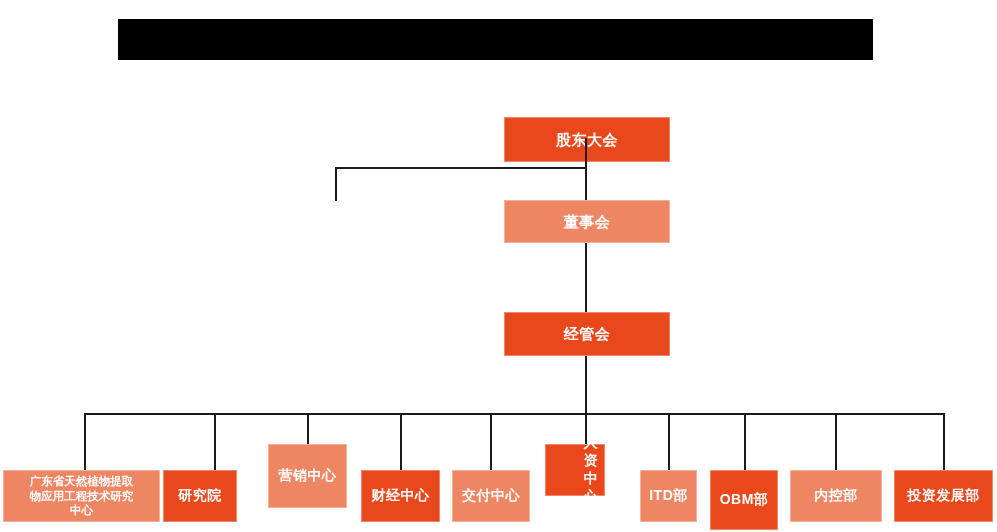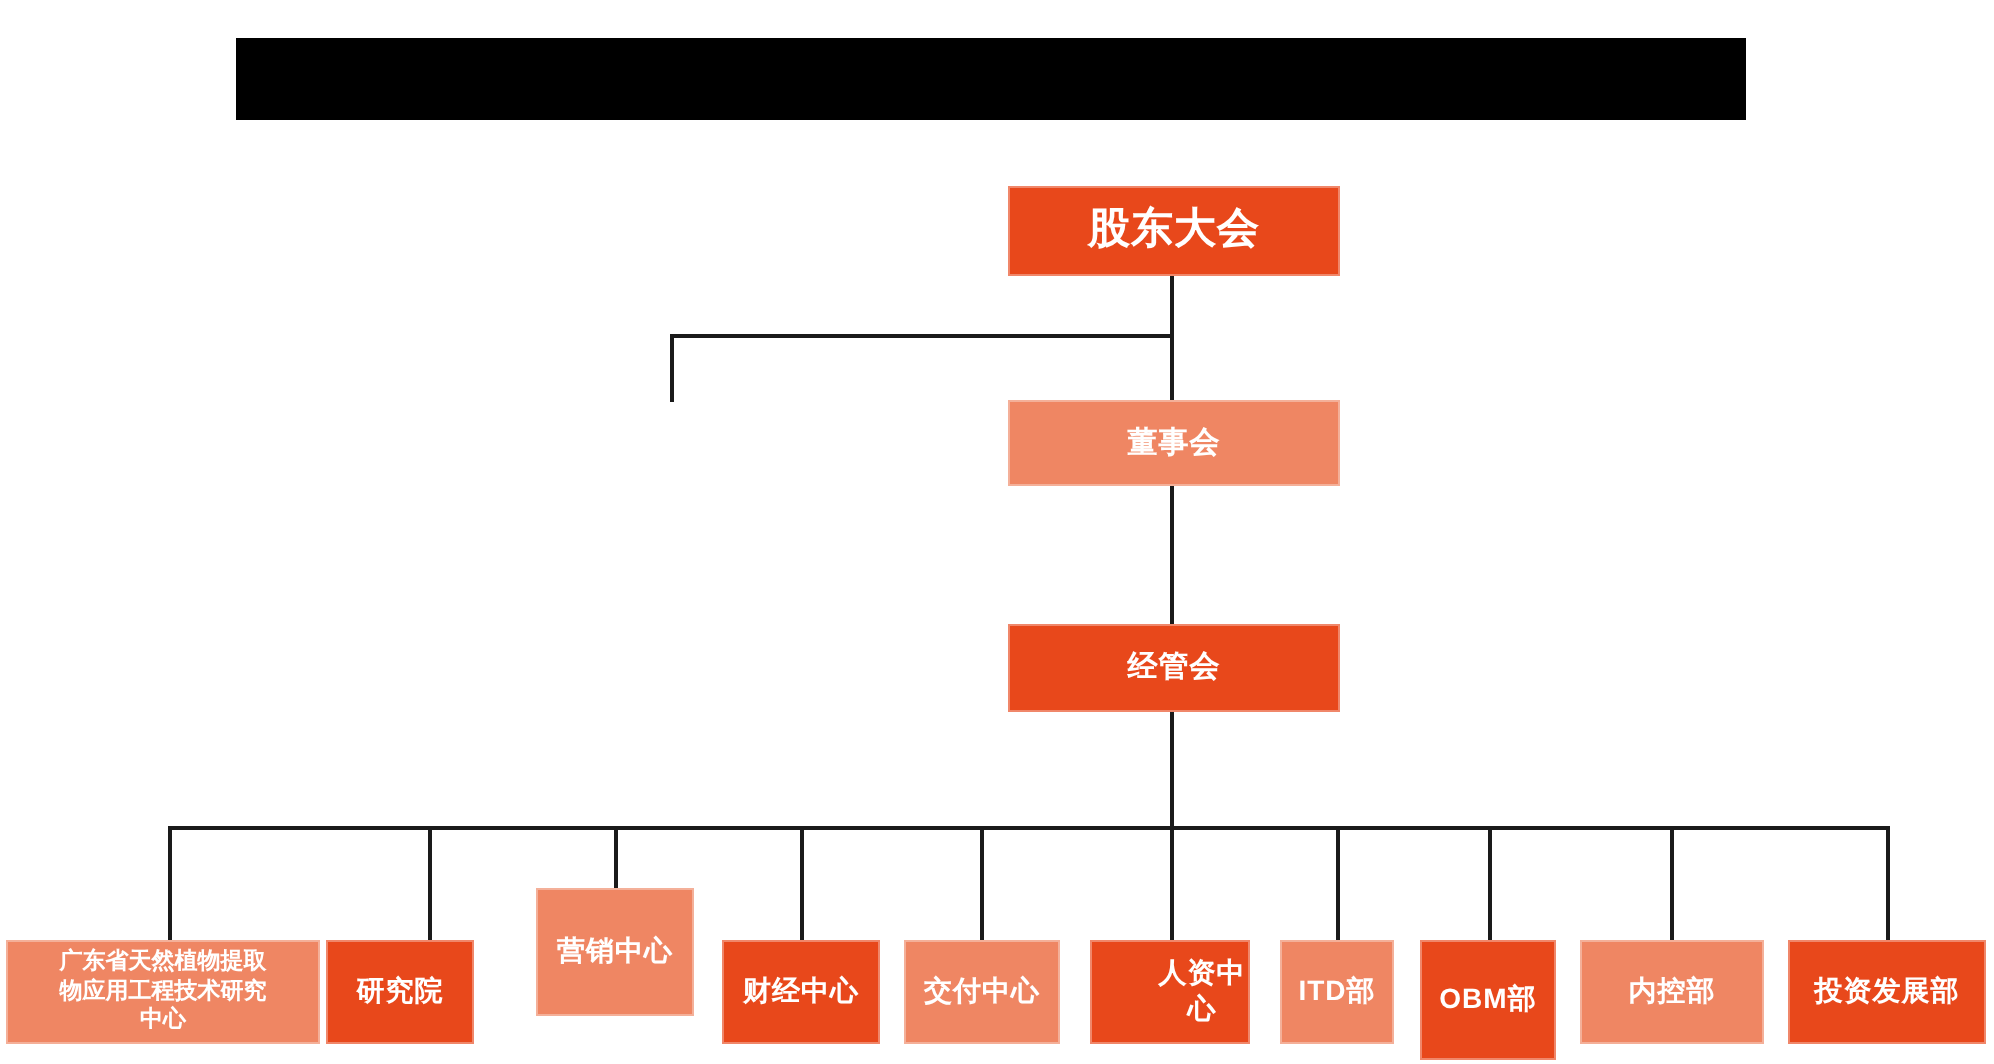--- a/index.html
+++ b/index.html
@@ -34,21 +34,21 @@
     text-align: center;
     color: #ffffff;
     font-weight: bold;
     line-height: 1.28;
     letter-spacing: 0.5px;
     border: 1px solid rgba(255,255,255,0.35);
   }
   .node.dark   { background: #E8481B; }
   .node.light  { background: #EF8663; }
 
-  .n-top    { font-size: 21px; }
+  .n-top    { font-size: 15px; margin-top: 24px; }
   .n-mid    { font-size: 15px; }
   .n-leaf   { font-size: 14px; }
   .n-leaf-sm{ font-size: 11.5px; font-weight: bold; letter-spacing: 0px; padding: 0 22px; }
 
   .conn {
     position: absolute;
     background: #1a1a1a;
   }
   .conn.v { width: 2px; }
   .conn.h { height: 2px; }
@@ -111,21 +111,21 @@
   </div>
 
   <div class="node dark n-leaf" style="left:361px; top:470px; width:79px; height:52px;">
     <span>财经中心</span>
   </div>
 
   <div class="node light n-leaf" style="left:452px; top:470px; width:78px; height:52px;">
     <span>交付中心</span>
   </div>
 
-  <div class="node dark n-leaf" style="left:545px; top:470px; width:80px; height:52px;padding-left:32px;">
+  <div class="node dark n-leaf" style="left:545px; top:444px; width:60px; height:52px;padding-left:32px;">
     <span>人资中心</span>
   </div>
 
   <div class="node light n-leaf" style="left:640px; top:470px; width:57px; height:52px;">
     <span>ITD部</span>
   </div>
 
   <div class="node dark n-leaf" style="left:710px; top:470px; width:68px; height:60px;">
     <span>OBM部</span>
   </div>

